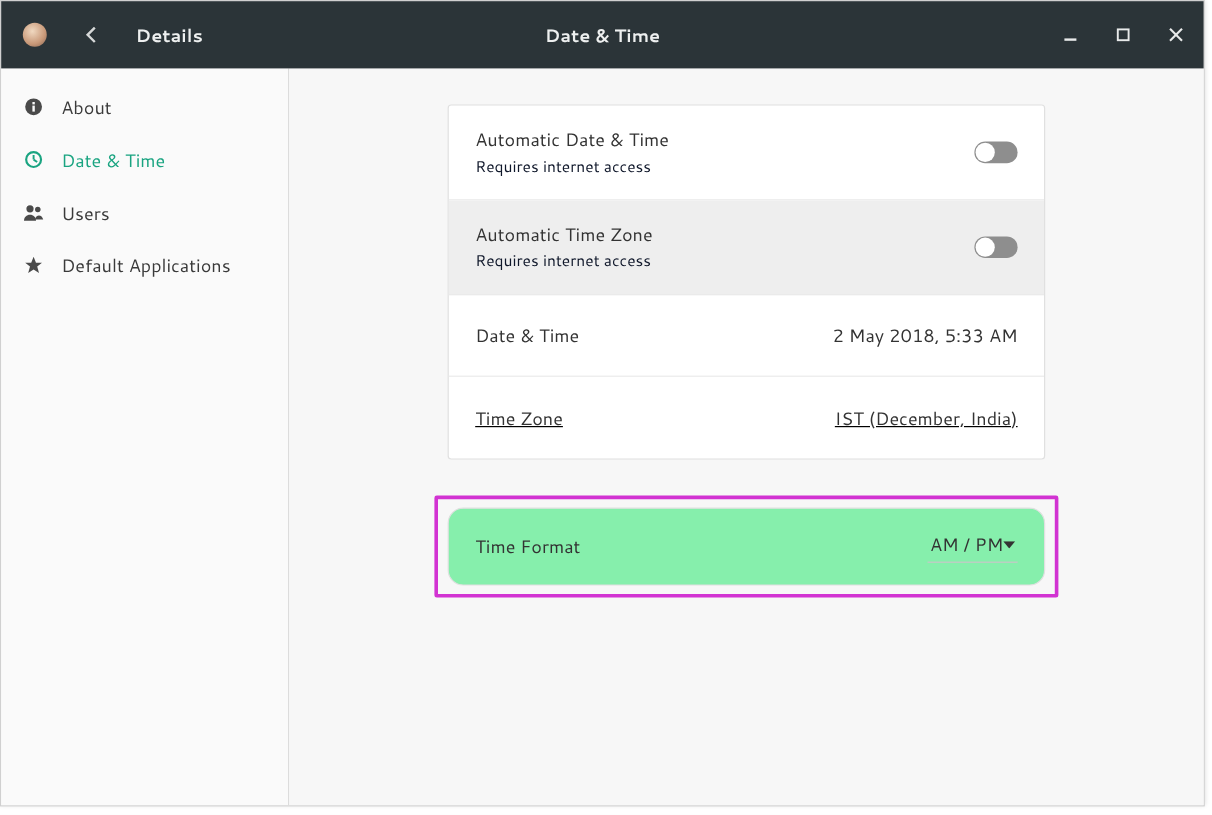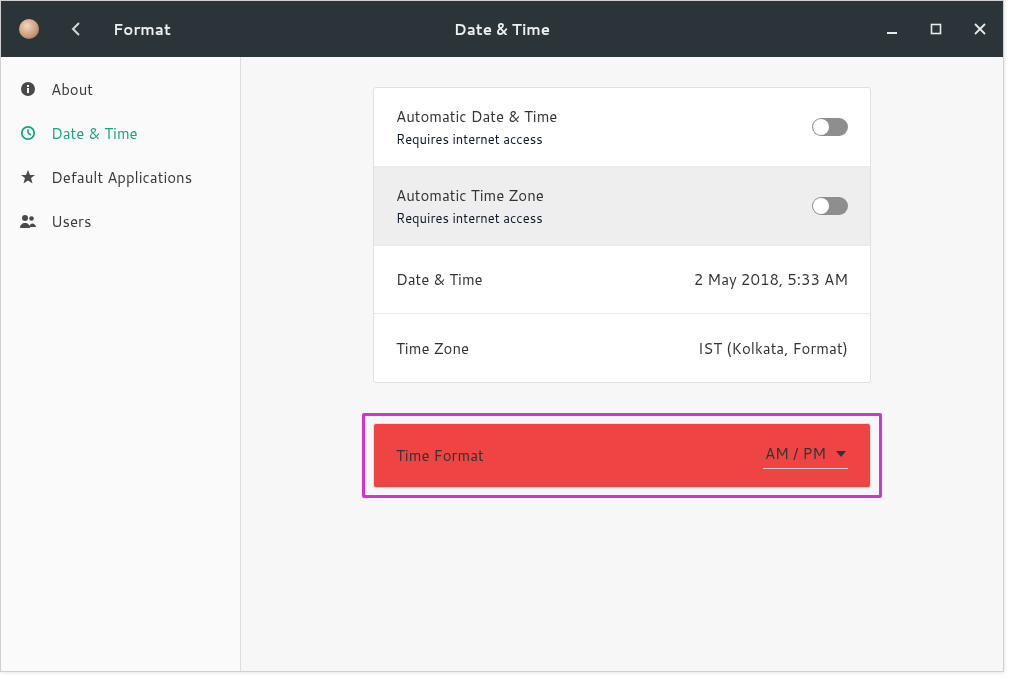--- a/index.html
+++ b/index.html
@@ -126,21 +126,21 @@
       border-radius: 3px;
     }
     .row {
       display: flex;
       align-items: center;
       justify-content: space-between;
       padding: 18px 22px;
       border-bottom: 1px solid #eaeaea;
       min-height: 68px;
     }
-    .row:last-child { border-bottom: none; }
+    .row:last-child { border-bottom: none; text-decoration: underline; }
     .row.shaded { background: #eeeeee; }
     .row .labels { display: flex; flex-direction: column; gap: 3px; }
     .row .title { font-size: 15px; color: #333; }
     .row .subtitle { font-size: 13px; color: #0f172a; }
     .row .value { font-size: 15px; color: #333; }
     .toggle {
       width: 36px;
       height: 18px;
       border-radius: 10px;
       background: #8e8e8e;
@@ -157,57 +157,56 @@
     }
     .toggle.off .knob { left: 1px; }
     .highlight-wrap {
       margin-top: 30px;
       width: 520px;
       border: 3px solid #d233d2;
       padding: 7px 8px;
       border-radius: 2px;
     }
     .panel2 {
-      background: #ef4444;
+      background: #86efac;
       border: 1px solid #e0e0e0;
-      border-radius: 3px;
+      border-radius: 13px;
     }
     .row2 {
       display: flex;
       align-items: center;
       justify-content: space-between;
       padding: 18px 22px;
       min-height: 60px;
     }
     .row2 .title { font-size: 15px; color: #333; }
     .select-display {
       display: flex;
       align-items: center;
-      gap: 10px;
       font-size: 15px;
       color: #333;
       border-bottom: 1px solid #c8c8c8;
       padding: 1px 2px 4px 2px;
       cursor: pointer;
     }
     .select-display svg { fill: #333; }
   </style>
 </head>
 <body>
 
 <div class="window">
 
   <div class="titlebar">
     <div class="avatar"></div>
     <div class="back-btn">
       <svg width="12" height="14" viewBox="0 0 12 14" fill="none" stroke-width="2">
           <polyline points="8,1 2,7 8,13"></polyline>
         </svg>
     </div>
-    <div class="section-title">Format</div>
+    <div class="section-title">Details</div>
     <div class="center-title">Date &amp; Time</div>
     <div class="window-controls">
       <div class="win-btn">
         <svg width="12" height="12" viewBox="0 0 12 12">
             <rect x="1" y="9" width="10" height="2" fill="currentColor"></rect>
           </svg>
       </div>
       <div class="win-btn">
         <svg width="12" height="12" viewBox="0 0 12 12">
             <rect x="1.5" y="1.5" width="9" height="9" fill="none" stroke="currentColor" stroke-width="1.6"></rect>
@@ -239,43 +238,43 @@
 
       <div class="sidebar-item active">
         <span class="s-icon">
           <svg width="16" height="16" viewBox="0 0 16 16">
               <circle cx="8" cy="8" r="6.2" fill="none" stroke="#1aa481" stroke-width="1.8"></circle>
               <line x1="8" y1="8" x2="8" y2="4.2" stroke="#1aa481" stroke-width="1.6"></line>
               <line x1="8" y1="8" x2="11" y2="10" stroke="#1aa481" stroke-width="1.6"></line>
             </svg>
         </span>
         <span>Date &amp; Time</span>
-      </div>
-
-      <div class="sidebar-item">
-        <span class="s-icon">
-          <svg width="16" height="16" viewBox="0 0 16 16">
-              <polygon points="8,1 10,6 15,6 11,9 12.5,14.5 8,11.5 3.5,14.5 5,9 1,6 6,6" fill="#4a4a4a"></polygon>
-            </svg>
-        </span>
-        <span>Default Applications</span>
       </div>
 
       <div class="sidebar-item">
         <span class="s-icon">
           <svg width="18" height="16" viewBox="0 0 18 16">
               <circle cx="6" cy="5" r="3" fill="#4a4a4a"></circle>
               <path d="M1 15c0-3 2.2-5 5-5s5 2 5 5" fill="#4a4a4a"></path>
               <circle cx="12.5" cy="5.5" r="2.3" fill="#4a4a4a"></circle>
               <path d="M10 14c0.5-2.2 2-3.5 3.5-3.5s3 1.3 3.5 3.5" fill="#4a4a4a"></path>
             </svg>
         </span>
         <span>Users</span>
       </div>
 
+      <div class="sidebar-item">
+        <span class="s-icon">
+          <svg width="16" height="16" viewBox="0 0 16 16">
+              <polygon points="8,1 10,6 15,6 11,9 12.5,14.5 8,11.5 3.5,14.5 5,9 1,6 6,6" fill="#4a4a4a"></polygon>
+            </svg>
+        </span>
+        <span>Default Applications</span>
+      </div>
+
     </div>
 
     <div class="main">
 
       <div class="panel">
 
         <div class="row">
           <div class="labels">
             <div class="title">Automatic Date &amp; Time</div>
             <div class="subtitle">Requires internet access</div>
@@ -295,21 +294,21 @@
           </div>
         </div>
 
         <div class="row">
           <div class="title">Date &amp; Time</div>
           <div class="value">2 May 2018,  5:33 AM</div>
         </div>
 
         <div class="row">
           <div class="title">Time Zone</div>
-          <div class="value">IST (Kolkata, Format)</div>
+          <div class="value">IST (December, India)</div>
         </div>
 
       </div>
 
       <div class="highlight-wrap">
         <div class="panel2">
           <div class="row2">
             <div class="title">Time Format</div>
             <div class="select-display">
               <span>AM / PM</span>

